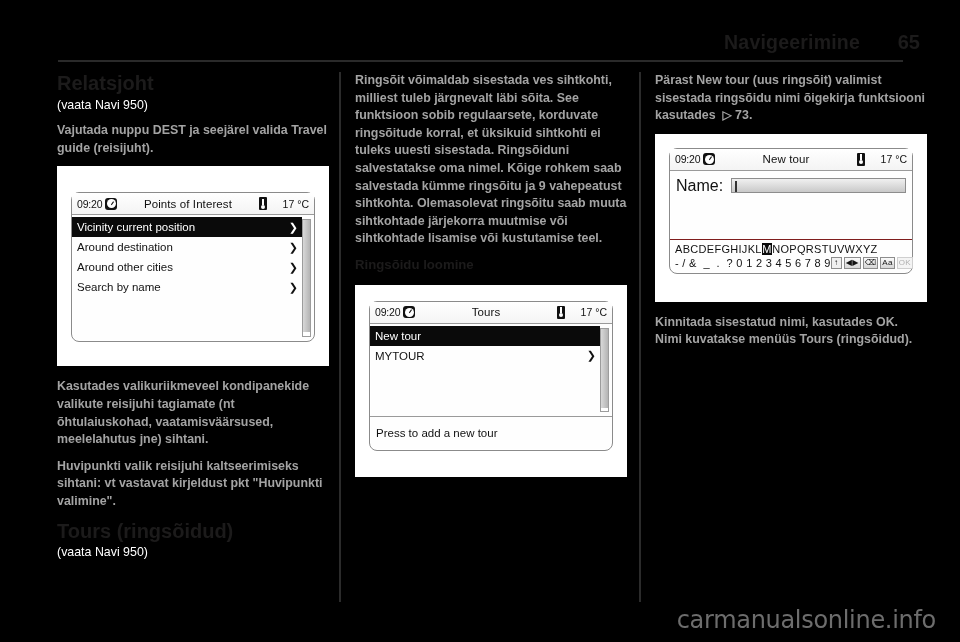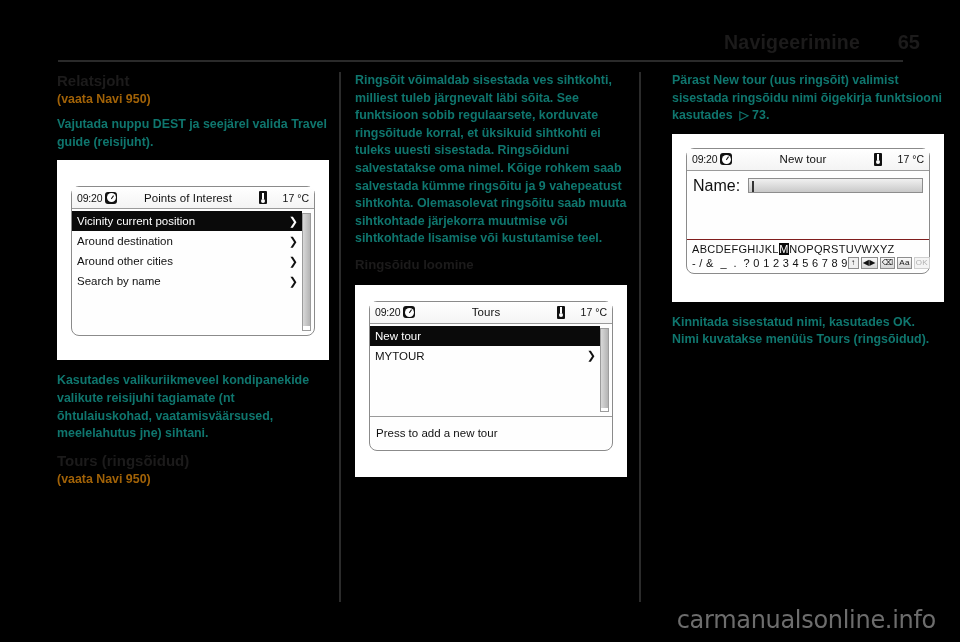--- a/index.html
+++ b/index.html
@@ -39,42 +39,42 @@
   }
 
   
   .col {
     position: absolute;
     top: 72px;
     width: 272px;
   }
   .col-1 { left: 57px; }
   .col-2 { left: 355px; }
-  .col-3 { left: 672px; }
+  .col-3 { left: 655px; }
 
   .divider {
     position: absolute;
     top: 72px; width: 1.5px; height: 530px;
     background: #2b2b2b;
   }
   .divider-1 { left: 339px; }
   .divider-2 { left: 639px; }
 
   
   h2.sect {
-    font-size: 15px; font-weight: bold; line-height: 1.18;
+    font-size: 20px; font-weight: bold; line-height: 1.18;
     margin-bottom: 2px; color: #1c1b1b;
   }
   .subref {
-    font-size: 12.4px; font-weight: bold; line-height: 1.25;
-    margin-bottom: 9px; color: #a16207;
+    font-size: 12.4px; font-weight: normal; line-height: 1.25;
+    margin-bottom: 9px; color: #ffffff;
   }
   p.body {
     font-size: 12.4px; font-weight: bold; line-height: 1.42;
-    margin-bottom: 9px; color: #0f766e;
+    margin-bottom: 9px; color: #a3a3a3;
   }
   h3.sub {
     font-size: 13.2px; font-weight: bold; line-height: 1.2;
     margin-top: 4px; margin-bottom: 12px; color: #1c1b1b;
   }
 
   
   .figure {
     background: #fff;
     margin: 6px 0 12px 0;
@@ -285,20 +285,21 @@
             </div>
           </div>
           <div class="scrolltrack">
             <div class="scrollthumb"></div>
           </div>
         </div>
       </div>
     </div>
 
     <p class="body">Kasutades valikuriikmeveel kondipanekide valikute reisijuhi tagiamate (nt õhtulaiuskohad, vaatamisväärsused, meelelahutus jne) sihtani.</p>
+    <p class="body">Huvipunkti valik reisijuhi kaltseerimiseks sihtani: vt vastavat kirjeldust pkt "Huvipunkti valimine".</p>
 
     <h2 class="sect">Tours (ringsõidud)</h2>
     <div class="subref">(vaata Navi 950)</div>
   </div>
 
   <div class="col col-2">
     <p class="body">Ringsõit võimaldab sisestada ves sihtkohti, milliest tuleb järgnevalt läbi sõita. See funktsioon sobib regulaarsete, korduvate ringsõitude korral, et üksikuid sihtkohti ei tuleks uuesti sisestada. Ringsõiduni salvestatakse oma nimel. Kõige rohkem saab salvestada kümme ringsõitu ja 9 vahepeatust sihtkohta. Olemasolevat ringsõitu saab muuta sihtkohtade järjekorra muutmise või sihtkohtade lisamise või kustutamise teel.</p>
     <h3 class="sub">Ringsõidu loomine</h3>
 
     <div class="figure fig-2">

